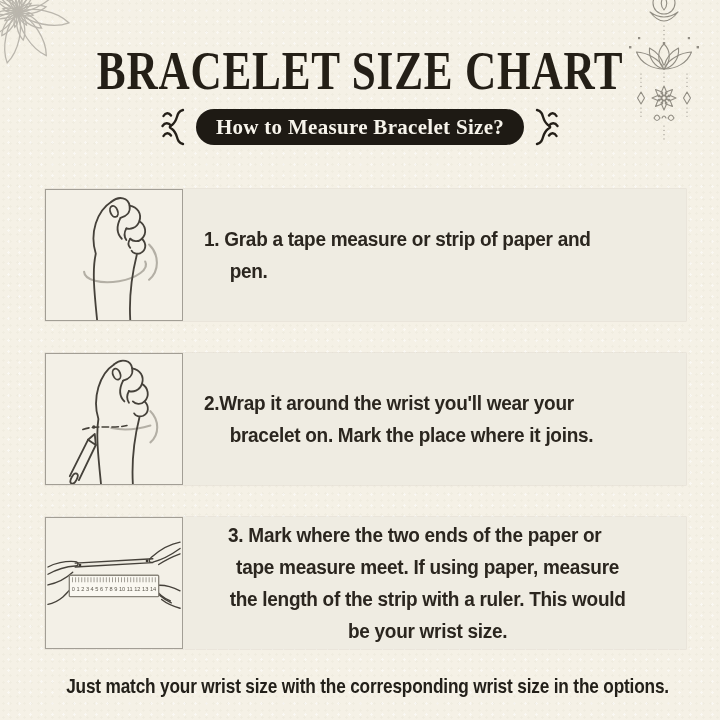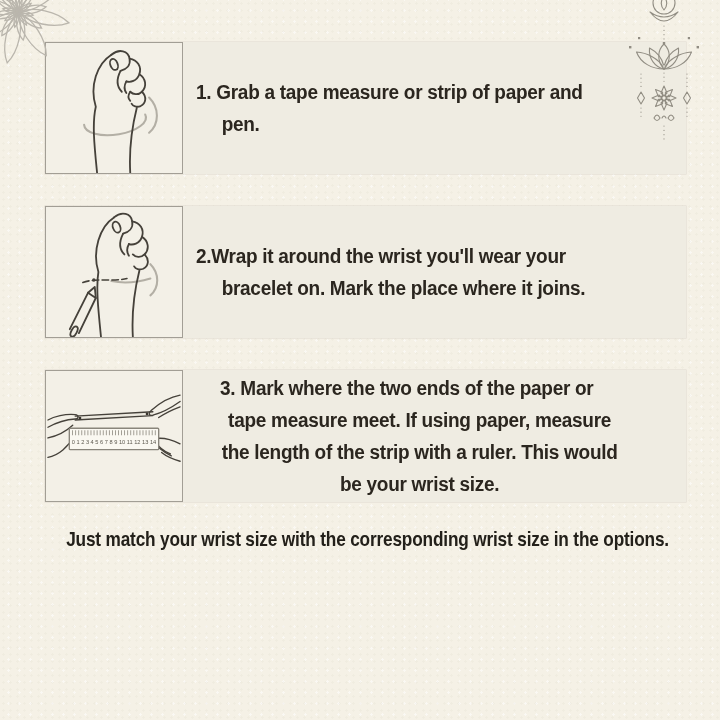--- a/index.html
+++ b/index.html
@@ -40,20 +40,21 @@
   }
   
   .steps{margin-top:42px;}
   .step-row{
     margin:0 34px 0 45px;
     height:132px;
     background:#efece2;
     box-shadow:0 0 0 0.5px rgba(160,155,145,0.25);
     display:flex;align-items:center;
     margin-bottom:32px;
+    gap:8px;
   }
   .step-row:last-child{margin-bottom:0;text-align:center;}
   .step-figure{
     box-sizing:border-box;
     width:138px;height:132px;
     border:1px solid #a29e95;
     background:#f3f0e7;
     flex:0 0 auto;
     display:flex;align-items:center;justify-content:center;
   }
@@ -158,20 +159,42 @@
       <path d="M35,118 q3,-6 6,0 q-3,5 -6,0 M49,118 q3,-6 6,0 q-3,5 -6,0 M43,118 q2,-4 4,0"></path>
       <line x1="45" y1="126" x2="45" y2="140" stroke-dasharray="0.1 4.2"></line>
       <rect x="10" y="46" width="2.4" height="2.4" fill="#918d83" stroke="none"></rect>
       <rect x="77.6" y="46" width="2.4" height="2.4" fill="#918d83" stroke="none"></rect>
       <rect x="19" y="37" width="2.2" height="2.2" fill="#918d83" stroke="none"></rect>
       <rect x="68.8" y="37" width="2.2" height="2.2" fill="#918d83" stroke="none"></rect>
       <rect x="43.8" y="42" width="2.4" height="2.4" fill="#918d83" stroke="none"></rect>
     </g>
   </svg>
 
+  <div class="header">
+    <div class="title">BRACELET SIZE CHART</div>
+    <div class="badge-row">
+      <svg class="flourish" viewBox="0 0 27 40">
+        <g stroke="#241f18" stroke-width="2.4" fill="none" stroke-linecap="round">
+          <path d="M23,3 C15,5 19,13 12,18 C9,19.8 9,20.2 12,22 C19,27 15,35 23,37"></path>
+          <path d="M3.5,9 c2,-3.5 5.5,-3.5 7.5,-0.5"></path>
+          <path d="M2.5,19 c2.5,-3.5 6,-3.5 8.5,-0.5"></path>
+          <path d="M3.5,29 c2,-3.5 5.5,-3.5 7.5,-0.5"></path>
+        </g>
+      </svg>
+      <div class="badge">How to Measure Bracelet Size?</div>
+      <svg class="flourish" viewBox="0 0 27 40" style="transform:scaleX(-1)">
+        <g stroke="#241f18" stroke-width="2.4" fill="none" stroke-linecap="round">
+          <path d="M23,3 C15,5 19,13 12,18 C9,19.8 9,20.2 12,22 C19,27 15,35 23,37"></path>
+          <path d="M3.5,9 c2,-3.5 5.5,-3.5 7.5,-0.5"></path>
+          <path d="M2.5,19 c2.5,-3.5 6,-3.5 8.5,-0.5"></path>
+          <path d="M3.5,29 c2,-3.5 5.5,-3.5 7.5,-0.5"></path>
+        </g>
+      </svg>
+    </div>
+  </div>
 
   <div class="steps">
 
     <div class="step-row">
       <div class="step-figure">
         <svg viewBox="0 0 100 100">
           <path class="gray-line" d="M27,63 A24,10.5 -8 1 0 74,55"></path>
           <path class="gray-line" d="M77,42 C85,50 85,62 77,69"></path>
           <g class="ink-line">
             <path d="M37,100 C35,80 33,62 36,49 C31,33 37,16 48,9"></path>

